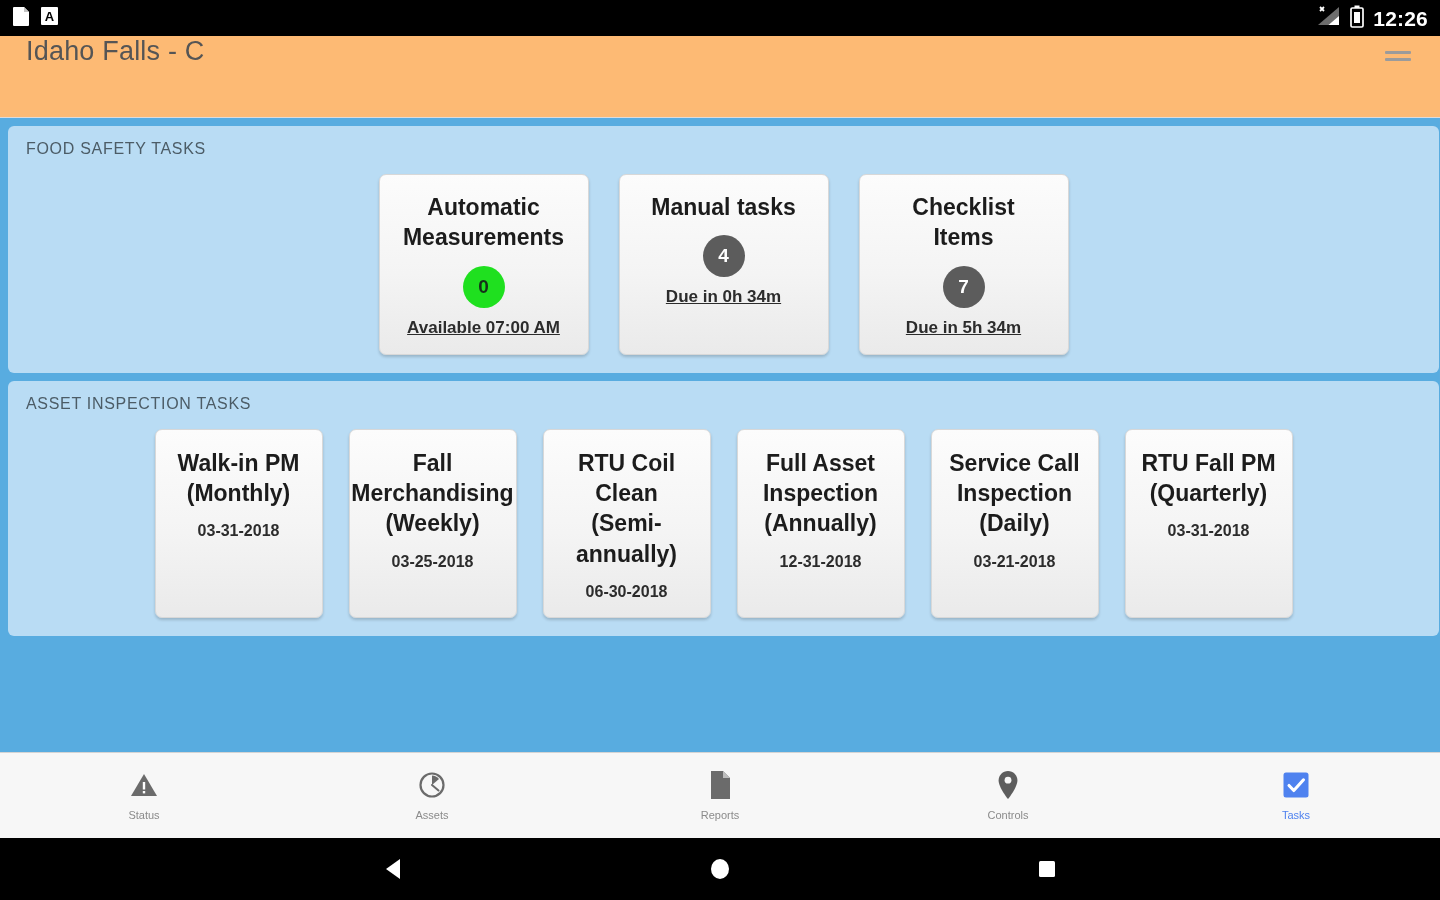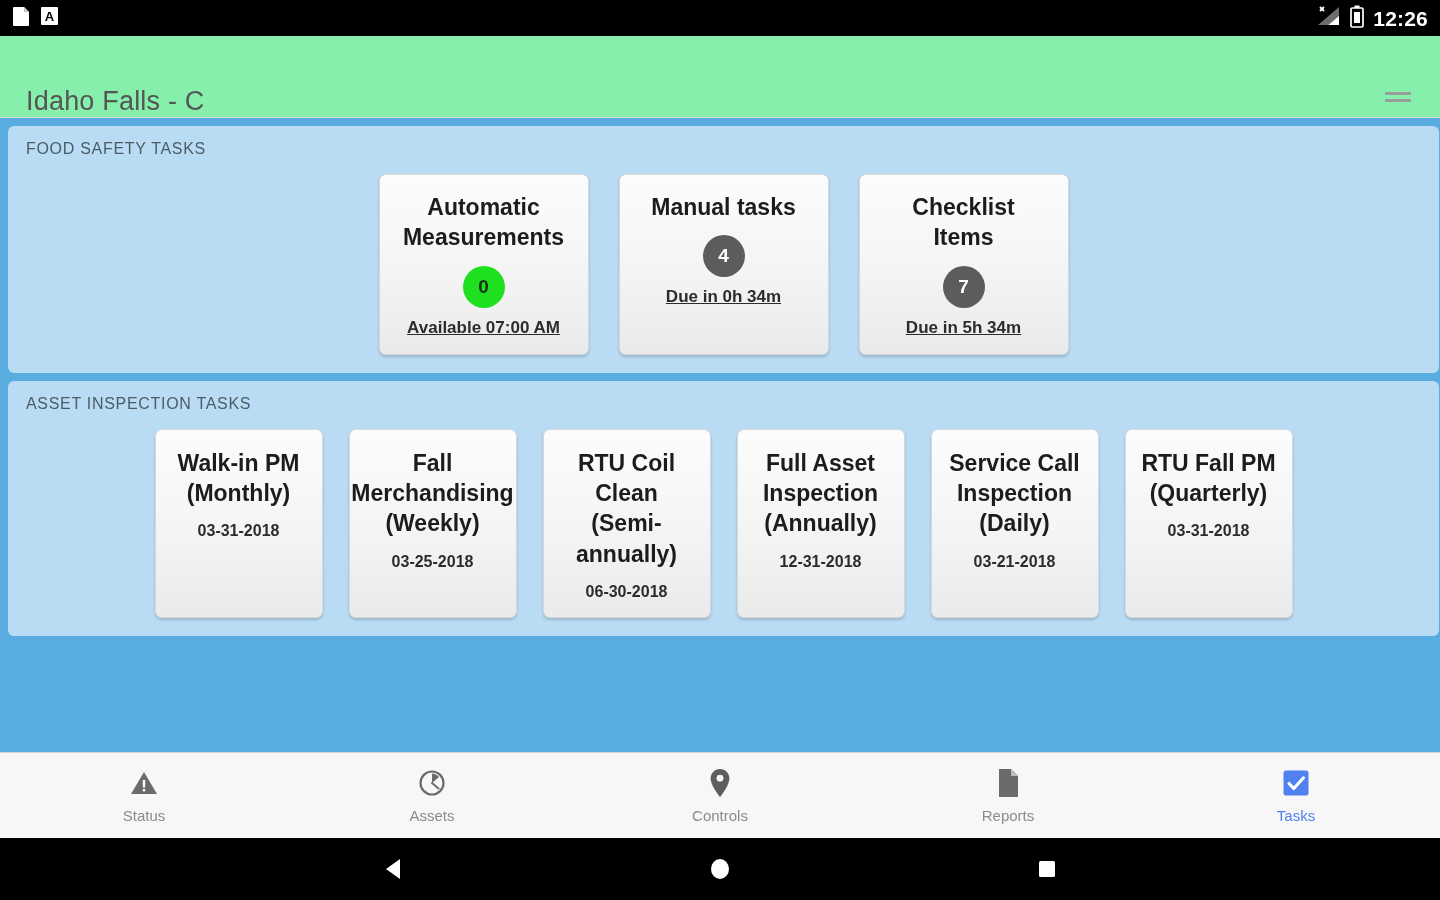--- a/index.html
+++ b/index.html
@@ -43,23 +43,23 @@
     font-weight: bold;
     letter-spacing: 0.2px;
     line-height: 1;
   }
   .sb-icon { display: block; }
 
   
   .appbar {
     height: 82px;
     flex: 0 0 82px;
-    background: #86efac;
-    display: flex;
-    align-items: flex-end;
+    background: #fdba74;
+    display: flex;
+    align-items: flex-start;
     padding: 0 22px 0 26px;
     border-bottom: 1px solid #dcdcdc;
   }
   .appbar-title {
     font-size: 27px;
     color: #555555;
     font-weight: 400;
     letter-spacing: 0.2px;
   }
   .appbar-menu {
@@ -185,21 +185,21 @@
   .tab {
     flex: 1 1 0;
     display: flex;
     flex-direction: column;
     align-items: center;
     justify-content: center;
     gap: 9px;
     cursor: pointer;
   }
   .tab-label {
-    font-size: 15px;
+    font-size: 11px;
     color: #8b8b8b;
   }
   .tab.active .tab-label { color: #4f82ef; }
   .tab-icon { height: 30px; display: flex; align-items: center; justify-content: center; }
 
   
   .navbar {
     height: 62px;
     flex: 0 0 62px;
     background: #000000;
@@ -354,36 +354,36 @@
           <circle cx="14" cy="14" r="11.5" fill="none" stroke="#6b6b6b" stroke-width="2.2"></circle>
           <path d="M14 14L14 4.5A9.5 9.5 0 0 1 21 8z" fill="#6b6b6b"></path>
           <path d="M14 14l6.5 5.5" stroke="#6b6b6b" stroke-width="2" fill="none" stroke-linecap="round"></path>
         </svg>
       </span>
       <span class="tab-label">Assets</span>
     </div>
 
     <div class="tab">
       <span class="tab-icon">
+        <svg width="25" height="30" viewBox="0 0 25 30">
+          <path d="M3 1h12l7 7v21H3z" fill="#6b6b6b"></path>
+          <path d="M15 1v7h7z" fill="#bdbdbd"></path>
+        </svg>
+      </span>
+      <span class="tab-label">Reports</span>
+    </div>
+
+    <div class="tab">
+      <span class="tab-icon">
         <svg width="24" height="30" viewBox="0 0 24 30">
           <path d="M12 1C6.8 1 2.6 5.2 2.6 10.4c0 7 9.4 18.6 9.4 18.6s9.4-11.6 9.4-18.6C21.4 5.2 17.2 1 12 1z" fill="#5d5d5d"></path>
           <circle cx="12" cy="10.2" r="3.4" fill="#f7f7f7"></circle>
         </svg>
       </span>
       <span class="tab-label">Controls</span>
-    </div>
-
-    <div class="tab">
-      <span class="tab-icon">
-        <svg width="25" height="30" viewBox="0 0 25 30">
-          <path d="M3 1h12l7 7v21H3z" fill="#6b6b6b"></path>
-          <path d="M15 1v7h7z" fill="#bdbdbd"></path>
-        </svg>
-      </span>
-      <span class="tab-label">Reports</span>
     </div>
 
     <div class="tab active">
       <span class="tab-icon">
         <svg width="28" height="28" viewBox="0 0 28 28">
           <rect x="1.5" y="1.5" width="25" height="25" rx="2.5" fill="#4f82ef"></rect>
           <path d="M7 14.5l4.8 5L21.5 8.8" stroke="#ffffff" stroke-width="3.1" fill="none" stroke-linecap="round" stroke-linejoin="round"></path>
         </svg>
       </span>
       <span class="tab-label">Tasks</span>

